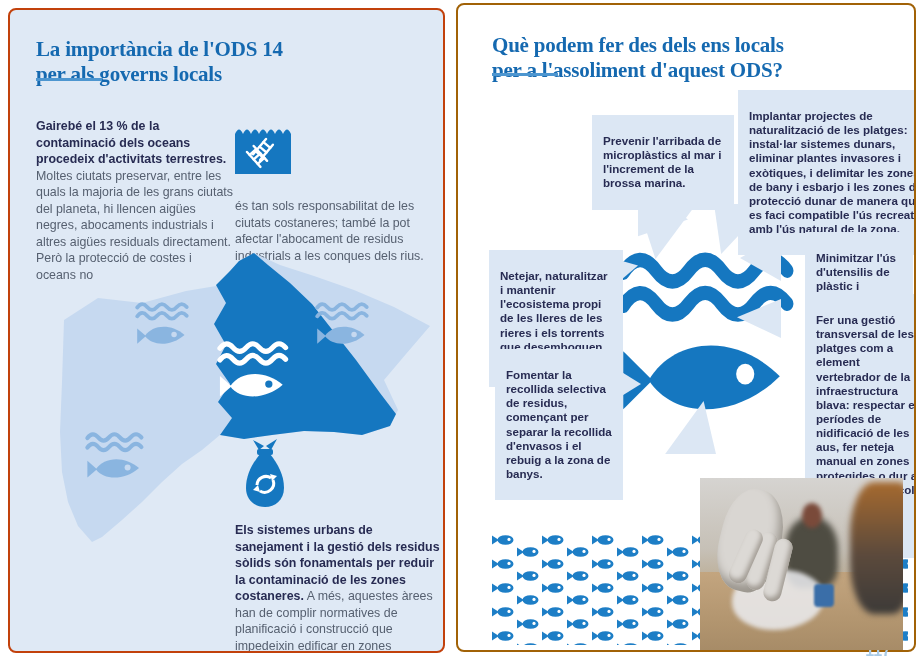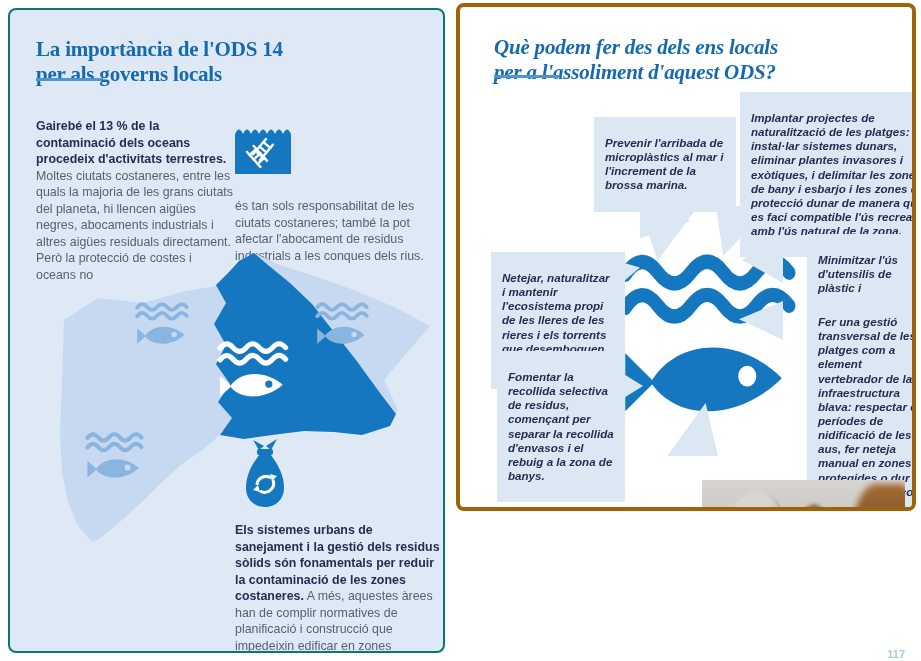--- a/index.html
+++ b/index.html
@@ -2,23 +2,23 @@
 <html><head>
 <meta charset="utf-8">
 <style>
   html,body{margin:0;padding:0;background:#fff;}
   .stage{position:relative;width:921px;height:661px;background:#fff;
          font-family:"Liberation Sans",sans-serif;overflow:hidden;}
 
   
   .panel{position:absolute;box-sizing:border-box;border-radius:8px;}
   #left-panel{left:8px;top:8px;width:437px;height:645px;
-              background:#dfe9f5;border:2px solid #0f766e;overflow:hidden;}
-  #right-panel{left:456px;top:3px;width:460px;height:508px;
-               background:#ffffff;border:4px solid #a16207;overflow:hidden;font-style:italic;}
+              background:#dfe9f5;border:2px solid #c2410c;overflow:hidden;}
+  #right-panel{left:456px;top:3px;width:460px;height:649px;
+               background:#ffffff;border:2px solid #a16207;overflow:hidden;}
 
   
   .panel-title{position:absolute;font-family:"Liberation Serif",serif;
                font-weight:bold;font-size:21px;line-height:1.16;
                color:#1569b0;white-space:pre-line;letter-spacing:-.2px;}
   #left-panel .panel-title{left:26px;top:10px;}
   #right-panel .panel-title{left:34px;top:11px;}
   .title-rule{position:absolute;width:66px;height:3px;background:#4d96d0;}
   #left-panel .title-rule{left:26px;top:68px;}
   #right-panel .title-rule{left:34px;top:68px;}
@@ -87,22 +87,22 @@
       background:#d9d6d2;border-radius:42% 48% 40% 45%;
       transform:rotate(14deg);box-shadow:inset -6px -8px 10px #9c978f;}
   #rp-photo .ph-finger{position:absolute;background:#dcd9d5;border-radius:10px;
       box-shadow:inset -3px -3px 5px #a09a92;}
   #rp-photo .f1{left:26%;top:30%;width:9%;height:34%;transform:rotate(18deg);}
   #rp-photo .f2{left:34%;top:34%;width:9%;height:36%;transform:rotate(14deg);}
   #rp-photo .f3{left:18%;top:28%;width:9%;height:32%;transform:rotate(24deg);}
   #rp-photo .ph-cup{position:absolute;left:56%;top:60%;width:10%;height:13%;
       background:#3a6ea8;border-radius:18%;filter:blur(1px);}
 
-  .page-number{position:absolute;right:16px;bottom:1px;font-weight:bold;
-      font-size:11px;color:#a9cbe7;}
+  .page-number{position:absolute;right:30px;bottom:1px;font-weight:bold;
+      font-size:16px;color:#a9cbe7;}
 
   svg .wv{fill:none;stroke:currentColor;stroke-width:7;stroke-linecap:round;}
 </style>
 </head>
 <body>
 
 <svg width="0" height="0" style="position:absolute" aria-hidden="true">
   <defs>
     <g id="wavefish">
       <path class="wv" d="M4,10 C10,2 16,2 22,9 C28,16 34,16 40,9 C46,2 52,2 58,9 C64,16 70,16 76,9 C82,2 88,2 94,9"></path>
@@ -118,21 +118,21 @@
   </defs>
 </svg>
 
 <div class="stage">
 
   <section class="panel" id="left-panel">
     <h2 class="panel-title">La importància de l'ODS 14
 per als governs locals</h2>
     <div class="title-rule"></div>
 
-    <p class="lp-par" id="lp-par1"><b>Gairebé el 13 % de la contaminació dels oceans procedeix d'activitats terrestres.</b><span> Moltes ciutats costaneres, entre les quals la majoria de les grans ciutats del planeta, hi llencen aigües negres, abocaments industrials i altres aigües residuals directament. Però la protecció de costes i oceans no</span></p>
+    <p class="lp-par" id="lp-par1"><b>Gairebé el 13 % de la contaminació dels oceans procedeix d'activitats terrestres.</b><span> Moltes ciutats preservar, entre les quals la majoria de les grans ciutats del planeta, hi llencen aigües negres, abocaments industrials i altres aigües residuals directament. Però la protecció de costes i oceans no</span></p>
 
     <span id="lp-waste-icon">
       <svg width="56" height="52" viewBox="0 0 56 52">
         <path fill="#1577c0" d="M0,52 L0,12 q4,-9 8,0 q4,-9 8,0 q4,-9 8,0 q4,-9 8,0 q4,-9 8,0 q4,-9 8,0 q4,-9 8,0 L56,52 Z"></path>
         <g stroke="#ffffff" stroke-width="2.4" stroke-linecap="round">
           <g transform="translate(12,30) rotate(-42)">
             <line x1="0" y1="0" x2="0" y2="20"></line>
               <line x1="9" y1="0" x2="9" y2="20"></line>
             <line x1="0" y1="4" x2="9" y2="4"></line>
               <line x1="0" y1="10" x2="9" y2="10"></line>

